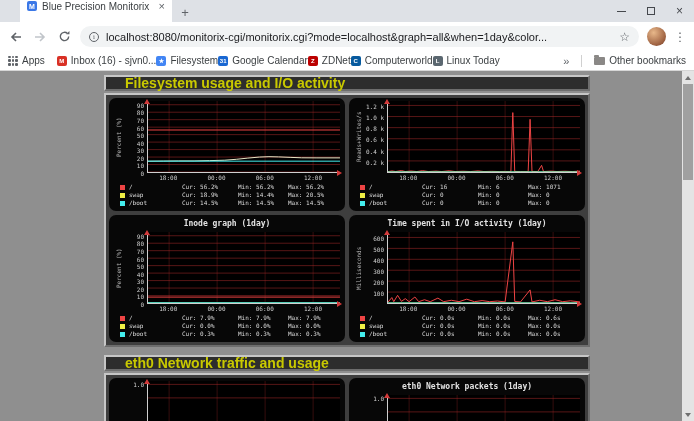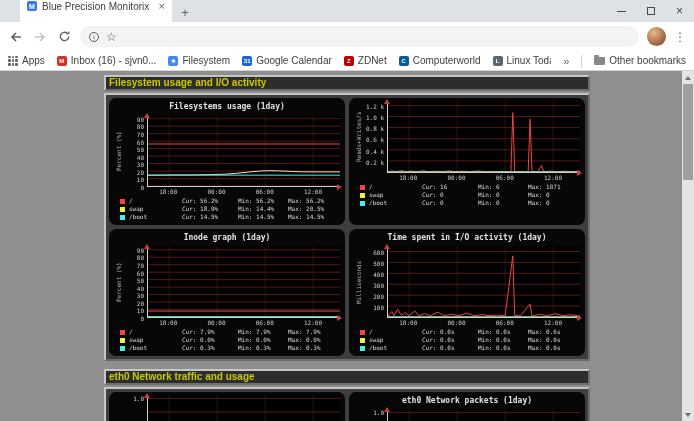--- a/index.html
+++ b/index.html
@@ -35,40 +35,40 @@
   .menu-dots{color:#5f6368;font-size:12px;width:12px;text-align:center;flex:none}
 
   
   .bookmarksbar{height:20px;background:#fff;border-bottom:1px solid #d6d6d6;display:flex;align-items:center;
     padding:0 8px;font-size:10px;color:#3c4043;gap:12px;flex:none;white-space:nowrap}
   .bm{display:flex;align-items:center;gap:4px}
   .bm-ico{width:10px;height:10px;border-radius:2px;color:#fff;font-size:6px;font-weight:bold;
     display:flex;align-items:center;justify-content:center;flex:none}
   .apps-grid{width:10px;height:10px;display:grid;grid-template-columns:repeat(3,1fr);gap:1px}
   .apps-grid span{background:#5f6368;border-radius:1px}
-  .bm-items{display:flex;align-items:center;gap:12px;overflow:hidden;flex:1}
+  .bm-items{display:flex;align-items:center;gap:0;overflow:hidden;flex:1}
   .overflow-chevron{color:#5f6368;font-size:11px}
   .bm-divider{width:1px;height:12px;background:#d0d0d0}
   .folder-ico{width:11px;height:8px;background:#8a8886;border-radius:1px;position:relative;flex:none}
   .folder-ico::before{content:"";position:absolute;top:-2px;left:0;width:5px;height:2px;background:#8a8886;
     border-radius:1px 1px 0 0}
 
   
   .viewport{flex:1;background:#8f8f8f;position:relative;overflow:hidden}
   .scrollbar{position:absolute;right:0;top:0;width:12px;height:100%;background:#e4e4e4;z-index:5}
   .scroll-btn{position:absolute;left:0;width:12px;height:12px;display:flex;align-items:center;justify-content:center}
   .scroll-btn.up{top:0}.scroll-btn.down{bottom:0}
   .tri-up{width:0;height:0;border:3px solid transparent;border-bottom:4px solid #707070;margin-bottom:2px}
   .tri-down{width:0;height:0;border:3px solid transparent;border-top:4px solid #707070;margin-top:2px}
   .scroll-thumb{position:absolute;left:1px;width:10px;top:13px;height:96px;background:#a0a0a0}
 
   
   .mx-content{width:486px;margin:4px auto 0}
   .section-title{background:#2d2d2d;border:2px solid;border-color:#c6c6c6 #6d6d6d #6d6d6d #c6c6c6;
-    color:#c9c900;font-weight:bold;font-size:10px;line-height:12px;padding:0 3px;margin-bottom:2px}
+    color:#c9c900;font-weight:bold;font-size:14px;line-height:12px;padding:0 19px;margin-bottom:2px}
   .graphs-box{display:grid;grid-template-columns:236px 236px;gap:4px;background:#3e3e3e;
     border:2px solid;border-color:#c6c6c6 #6d6d6d #6d6d6d #c6c6c6;padding:3px;margin-bottom:8px}
   .panel{background:#070707;border-radius:7px;padding:3px 5px 4px;width:236px;overflow:hidden}
   .gtitle{text-align:center;color:#e2e2e2;font:bold 8px/10px "DejaVu Sans Mono",monospace;margin:1px 0 3px;
     white-space:nowrap;overflow:hidden}
   .gbody{display:flex;height:72px}
   .ylab{width:9px;writing-mode:vertical-rl;transform:rotate(180deg);display:flex;align-items:center;
     justify-content:center;font:6px "DejaVu Sans Mono",monospace;color:#b5b5b5;flex:none}
   .yticks{width:24px;position:relative;flex:none;font:6px "DejaVu Sans Mono",monospace;color:#cfcfcf}
   .yticks span{position:absolute;right:3px;transform:translateY(-50%)}
@@ -121,20 +121,21 @@
       </svg>
     </div>
     <div class="navbtn">
       <svg width="13" height="13" viewBox="0 0 14 14">
         <path d="M11.5 7a4.5 4.5 0 1 1-1.3-3.2" fill="none" stroke="#5f6368" stroke-width="1.5"></path>
         <path d="M12.3 1.2v3.4H8.9z" fill="#5f6368"></path>
       </svg>
     </div>
     <div class="omnibox">
       <span class="info-ico">i</span>
+      <span class="url">localhost:8080/monitorix-cgi/monitorix.cgi?mode=localhost&amp;graph=all&amp;when=1day&amp;color...</span>
       <span class="star">☆</span>
     </div>
     <div class="avatar"></div>
     <div class="menu-dots">⋮</div>
   </div>
 
   <div class="bookmarksbar">
     <div class="bm">
       <span class="apps-grid">
         <span></span>
@@ -183,21 +184,20 @@
     </div>
   </div>
 
   <div class="viewport">
     <div class="mx-content">
 
       <div class="section-title">Filesystem usage and I/O activity</div>
 
       <div class="graphs-box">
         <div class="panel">
-          <div class="gtitle">Filesystems usage  (1day)</div>
           <div class="gbody">
             <div class="ylab">Percent (%)</div>
             <div class="yticks">
                 <span style="top: 100%;">0</span>
                 <span style="top: 89.4737%;">10</span>
                 <span style="top: 78.9474%;">20</span>
                 <span style="top: 68.4211%;">30</span>
                 <span style="top: 57.8947%;">40</span>
                 <span style="top: 47.3684%;">50</span>
                 <span style="top: 36.8421%;">60</span>

